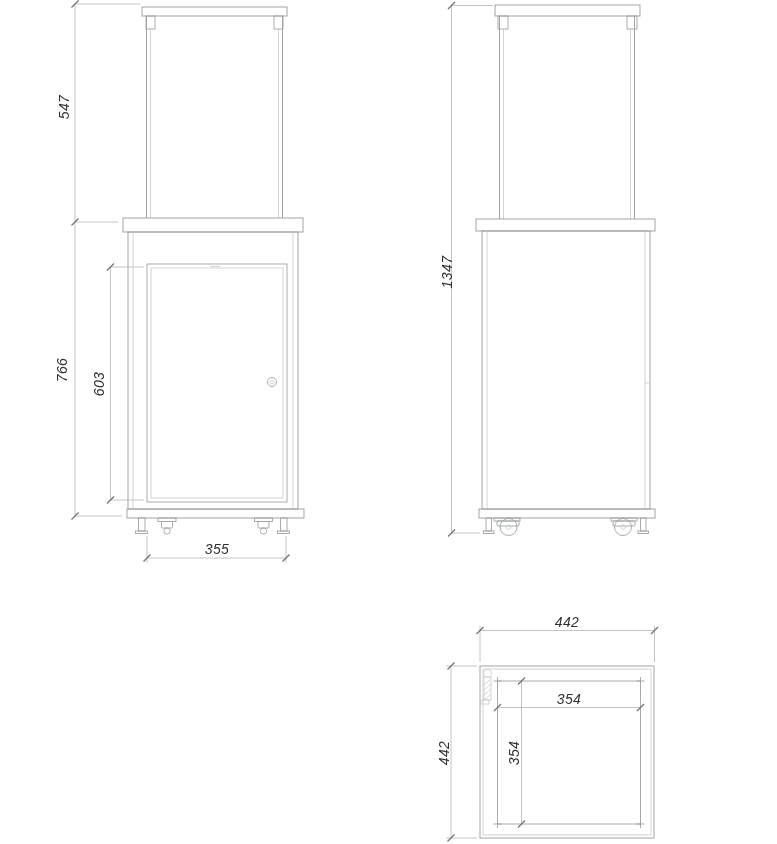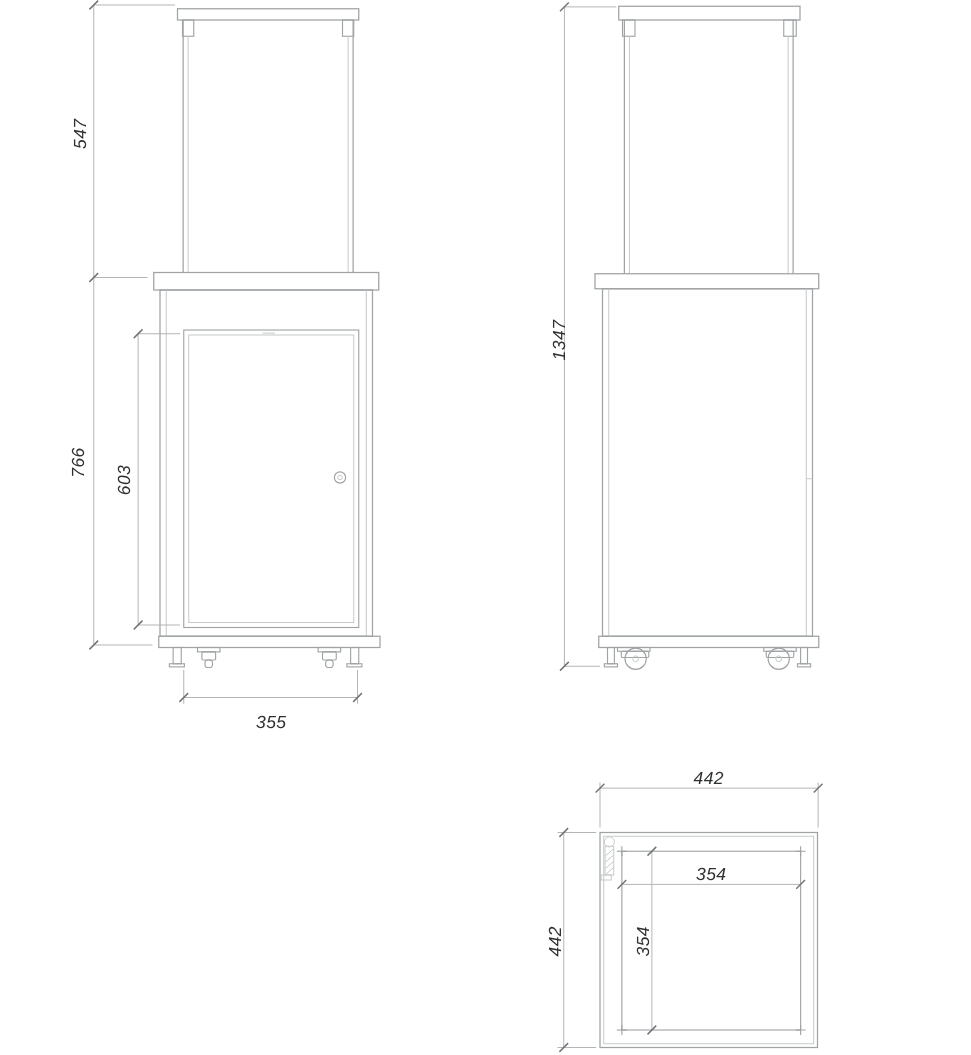--- a/index.html
+++ b/index.html
@@ -229,20 +229,20 @@
         <line class="dim" x1="521.5" y1="681" x2="521.5" y2="824"></line>
         <line class="tick" x1="518" y1="684.5" x2="525" y2="677.5"></line>
         <line class="tick" x1="518" y1="827.5" x2="525" y2="820.5"></line>
       </g>
     </g>
   </svg>
 
   <div class="dim-label vert" style="left:64px;  top:107px;">547</div>
   <div class="dim-label vert" style="left:62px;  top:370px;">766</div>
   <div class="dim-label vert" style="left:99px;  top:384px;">603</div>
-  <div class="dim-label" style="left:217px; top:549px;margin-top:28px;">355</div>
+  <div class="dim-label" style="left:217px; top:549px;">355</div>
   <div class="dim-label vert" style="left:447px; top:272px;">1347</div>
   <div class="dim-label" style="left:567px; top:622px;">442</div>
   <div class="dim-label vert" style="left:444px; top:753px;">442</div>
   <div class="dim-label" style="left:569px; top:699px;">354</div>
   <div class="dim-label vert" style="left:514px; top:753px;">354</div>
 
 </div>
 
 </body></html>

